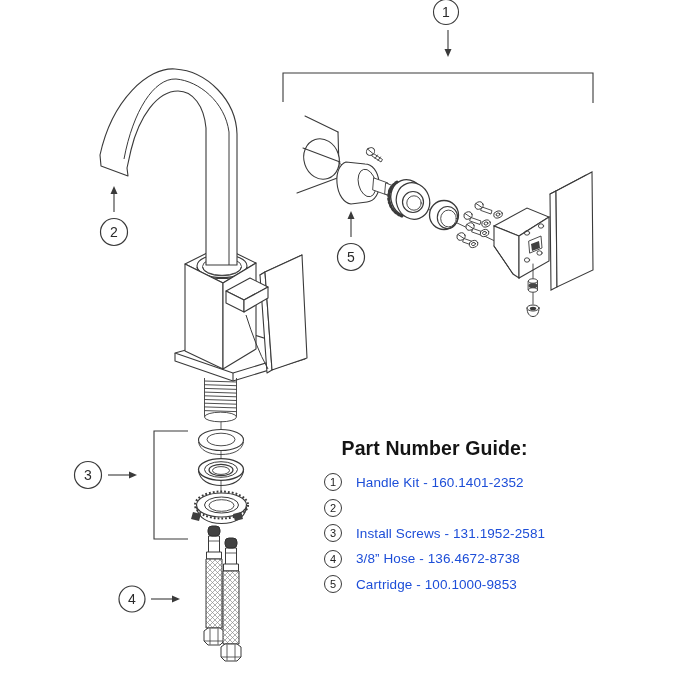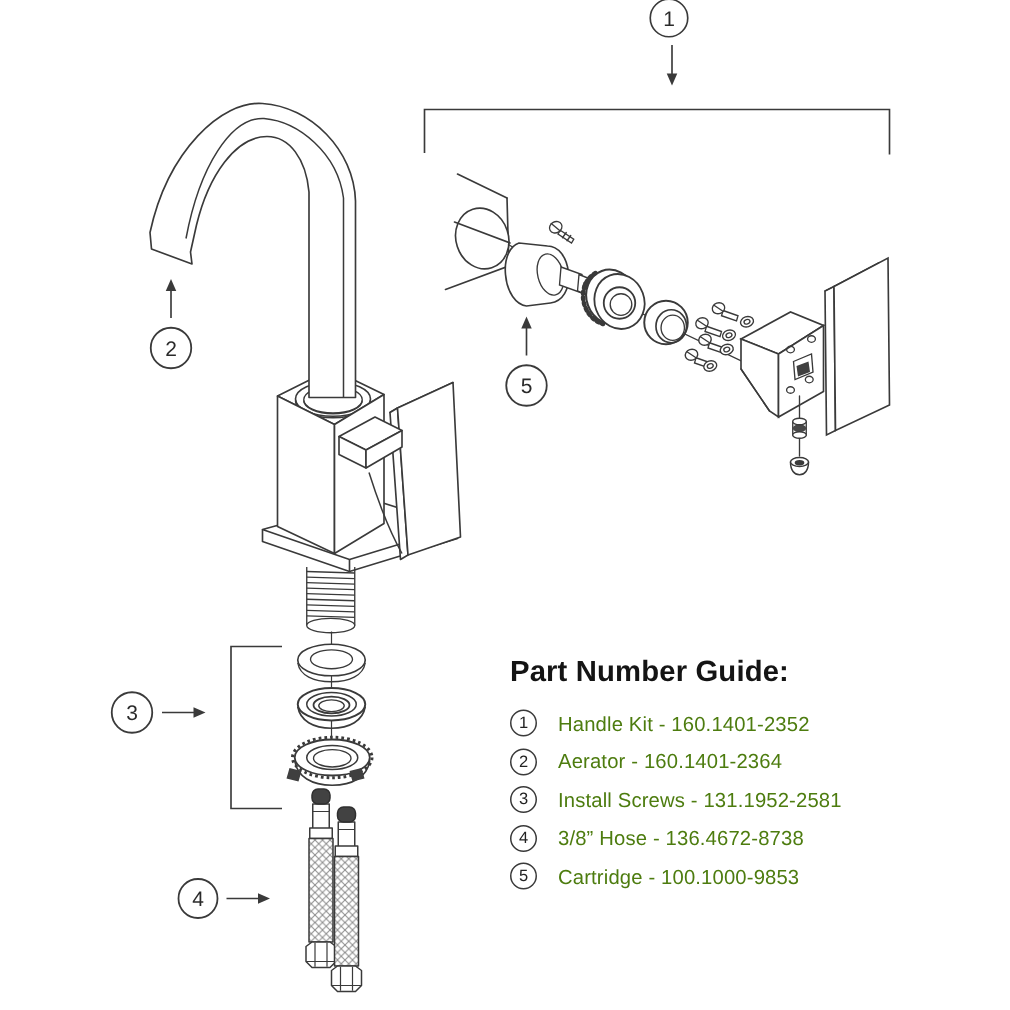--- a/index.html
+++ b/index.html
@@ -2,28 +2,28 @@
 <html><head>
 <meta charset="utf-8">
 <style>
   html,body{margin:0;padding:0;background:#ffffff;}
   .page{position:relative;width:673px;height:673px;background:#ffffff;overflow:hidden;
         font-family:"Liberation Sans",sans-serif;}
   svg{position:absolute;left:0;top:0;}
   svg text{font-family:"Liberation Sans",sans-serif;fill:#2a2a2a;}
   .callout-num{font-size:14px;}
   
-  .guide{position:absolute;left:340px;top:437px;}
+  .guide{position:absolute;left:324px;top:437px;text-align:center;}
   .guide-title{font-size:19.5px;font-weight:700;color:#141414;letter-spacing:.1px;}
   .guide-list{margin-top:13px;}
   .guide-item{display:flex;align-items:center;height:18px;margin-bottom:7.6px;}
   .gnum{width:18px;height:18px;box-sizing:border-box;border:1.3px solid #3a3a3a;border-radius:50%;
         display:flex;align-items:center;justify-content:center;
         font-size:11px;color:#222;flex:0 0 18px;}
-  .glabel{margin-left:14px;font-size:13.5px;color:#4d7c0f;letter-spacing:.1px;white-space:nowrap;}
+  .glabel{margin-left:14px;font-size:13.5px;color:#1d4ed8;letter-spacing:.1px;white-space:nowrap;}
 </style>
 </head>
 <body>
 
 <div class="page">
 <svg width="673" height="673" viewBox="0 0 673 673">
   <defs>
     <pattern id="braid" patternUnits="userSpaceOnUse" width="5" height="5">
       <rect width="5" height="5" fill="#ffffff"></rect>
       <path d="M0 5 L5 0 M0 0 L5 5" stroke="#8d8d8d" stroke-width="0.7" fill="none"></path>
@@ -287,21 +287,20 @@
 
   <div class="guide">
     <div class="guide-title">Part Number Guide:</div>
     <div class="guide-list">
       <div class="guide-item">
         <span class="gnum">1</span>
         <span class="glabel">Handle Kit - 160.1401-2352</span>
       </div>
       <div class="guide-item">
         <span class="gnum">2</span>
-        <span class="glabel">Aerator - 160.1401-2364</span>
       </div>
       <div class="guide-item">
         <span class="gnum">3</span>
         <span class="glabel">Install Screws - 131.1952-2581</span>
       </div>
       <div class="guide-item">
         <span class="gnum">4</span>
         <span class="glabel">3/8” Hose - 136.4672-8738</span>
       </div>
       <div class="guide-item">

